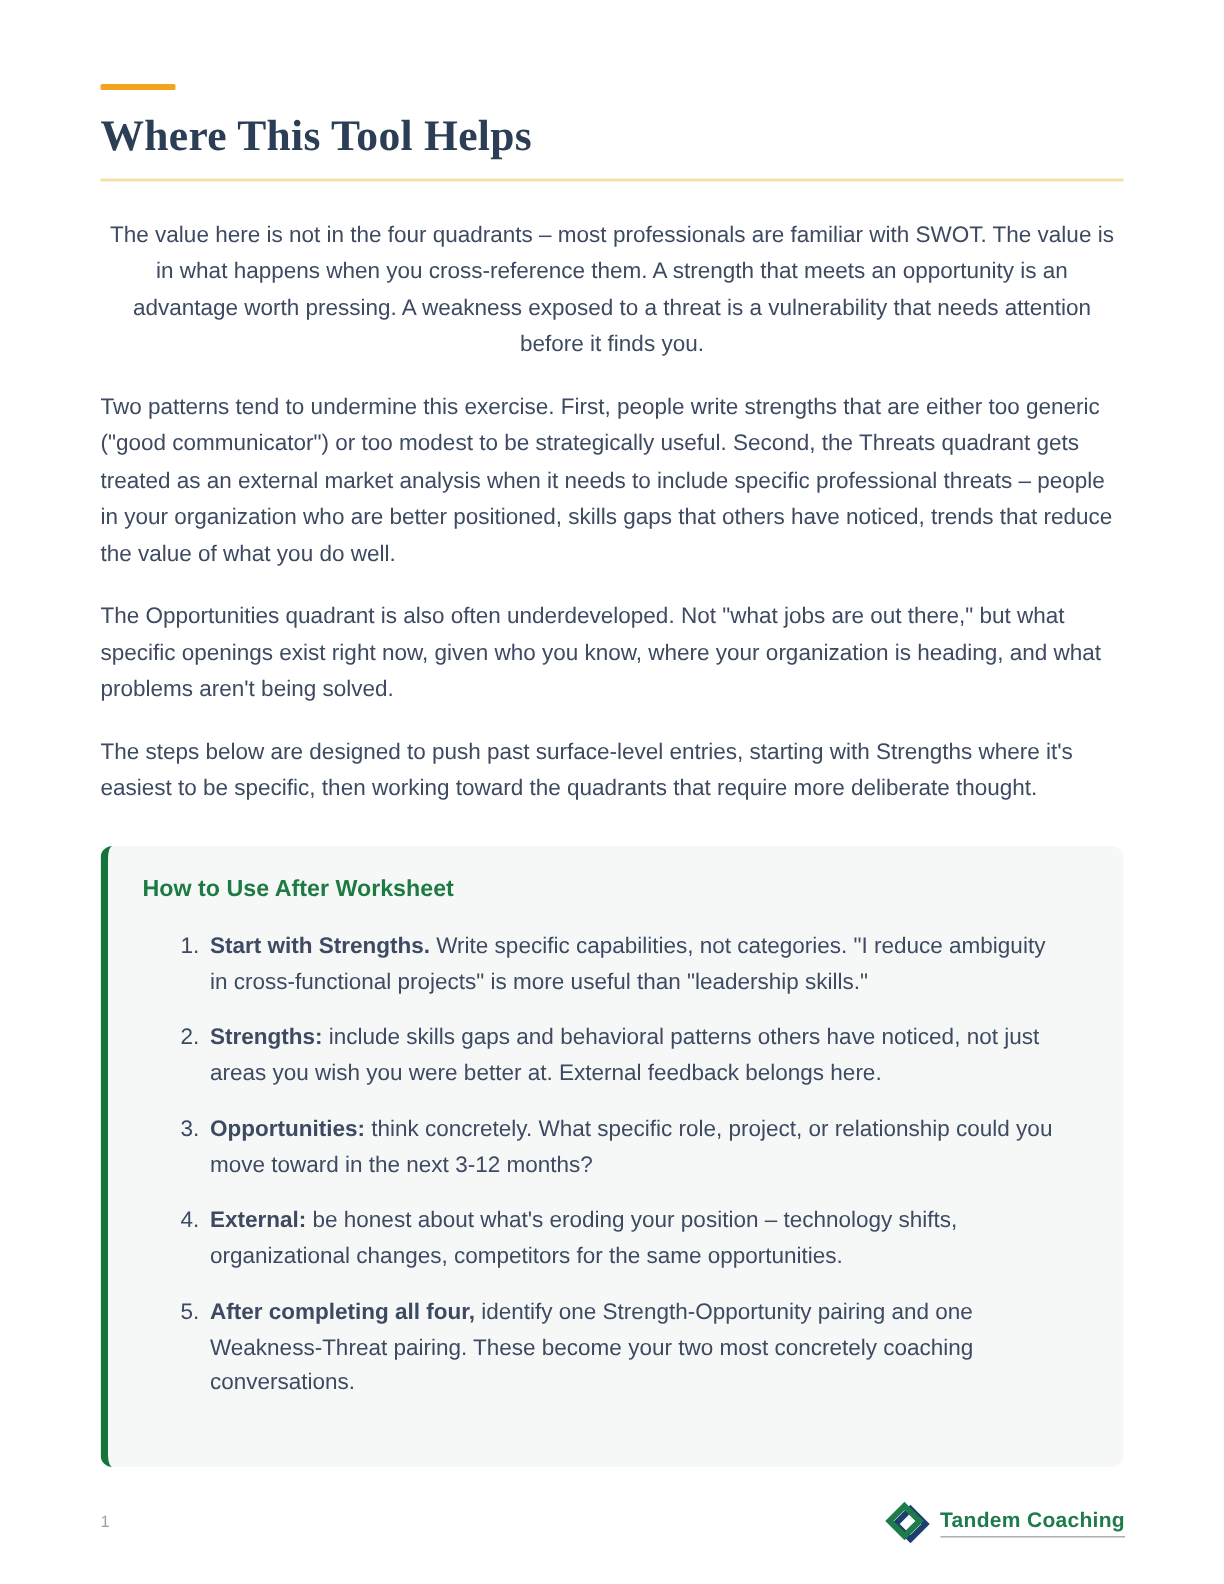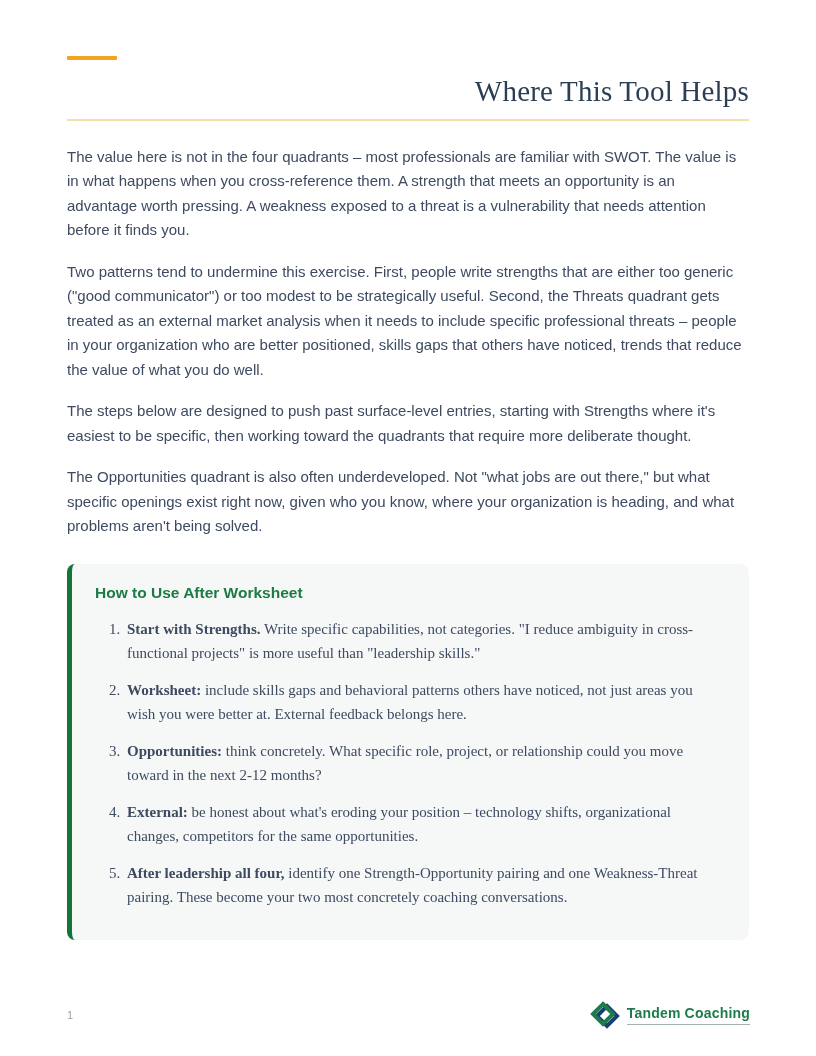--- a/index.html
+++ b/index.html
@@ -30,57 +30,55 @@
     width:682px;
   }
   .accent-bar{
     width:50px;height:4px;
     margin-top:56px;
     background:var(--accent-bar);
     border-radius:1px;
   }
   h1.page-title{
     font-family:"Liberation Serif","DejaVu Serif",serif;
-    font-weight:normal;
+    font-weight:bold;
     font-size:29px;
     letter-spacing:0.2px;
     color:var(--title);
     margin:16px 0 0 0;
     line-height:1.1;
-    text-align:right;
   }
   .title-rule{
     border:none;
     border-top:2px solid var(--title-underline);
     margin:11px 0 0 0;
   }
   .body-copy p{
     font-size:15px;
     line-height:24.5px;
     margin:17px 0 0 0;
   }
-  .body-copy p:first-child{margin-top:24px;}
+  .body-copy p:first-child{margin-top:24px;text-align:center;}
   .callout{
     margin-top:25px;
     background:var(--callout-bg);
     border-left:5px solid var(--callout-border);
     border-radius:8px;
     padding:19px 28px 28px 23px;
   }
   .callout h2{
     font-size:15.5px;
     font-weight:bold;
     color:var(--callout-heading);
     margin:0 0 15px 0;
     line-height:1.3;
   }
   .callout ol{
-    margin:3px;
+    margin:16px;
     padding-left:26px;
-    font-family:Liberation Serif, serif;
   }
   .callout li{
     font-size:15px;
     line-height:23.5px;
     margin-bottom:14px;
     padding-left:3px;
   }
   .callout li:last-child{margin-bottom:0;}
   .callout li strong{font-weight:bold;}
   footer{
@@ -117,32 +115,32 @@
 
   <div class="accent-bar"></div>
 
   <h1 class="page-title">Where This Tool Helps</h1>
 
   <hr class="title-rule">
 
   <div class="body-copy">
     <p>The value here is not in the four quadrants – most professionals are familiar with SWOT. The value is in what happens when you cross-reference them. A strength that meets an opportunity is an advantage worth pressing. A weakness exposed to a threat is a vulnerability that needs attention before it finds you.</p>
     <p>Two patterns tend to undermine this exercise. First, people write strengths that are either too generic ("good communicator") or too modest to be strategically useful. Second, the Threats quadrant gets treated as an external market analysis when it needs to include specific professional threats – people in your organization who are better positioned, skills gaps that others have noticed, trends that reduce the value of what you do well.</p>
+    <p>The Opportunities quadrant is also often underdeveloped. Not "what jobs are out there," but what specific openings exist right now, given who you know, where your organization is heading, and what problems aren't being solved.</p>
     <p>The steps below are designed to push past surface-level entries, starting with Strengths where it's easiest to be specific, then working toward the quadrants that require more deliberate thought.</p>
-    <p>The Opportunities quadrant is also often underdeveloped. Not "what jobs are out there," but what specific openings exist right now, given who you know, where your organization is heading, and what problems aren't being solved.</p>
   </div>
 
   <aside class="callout">
     <h2>How to Use After Worksheet</h2>
     <ol>
       <li><strong>Start with Strengths.</strong><span> Write specific capabilities, not categories. "I reduce ambiguity in cross-functional projects" is more useful than "leadership skills."</span></li>
-      <li><strong>Worksheet:</strong><span> include skills gaps and behavioral patterns others have noticed, not just areas you wish you were better at. External feedback belongs here.</span></li>
-      <li><strong>Opportunities:</strong><span> think concretely. What specific role, project, or relationship could you move toward in the next 2-12 months?</span></li>
+      <li><strong>Strengths:</strong><span> include skills gaps and behavioral patterns others have noticed, not just areas you wish you were better at. External feedback belongs here.</span></li>
+      <li><strong>Opportunities:</strong><span> think concretely. What specific role, project, or relationship could you move toward in the next 3-12 months?</span></li>
       <li><strong>External:</strong><span> be honest about what's eroding your position – technology shifts, organizational changes, competitors for the same opportunities.</span></li>
-      <li><strong>After leadership all four,</strong><span> identify one Strength-Opportunity pairing and one Weakness-Threat pairing. These become your two most concretely coaching conversations.</span></li>
+      <li><strong>After completing all four,</strong><span> identify one Strength-Opportunity pairing and one Weakness-Threat pairing. These become your two most concretely coaching conversations.</span></li>
     </ol>
   </aside>
 
 </div>
 
 <footer>
   <span class="page-number">1</span>
   <div class="logo">
     <svg class="logo-icon" width="30" height="30" viewBox="0 0 30 30" aria-hidden="true">
       <path d="M17 6 L27 16 L17 26 L7 16 Z" fill="none" stroke="#1C3E70" stroke-width="4" stroke-linejoin="miter"></path>

